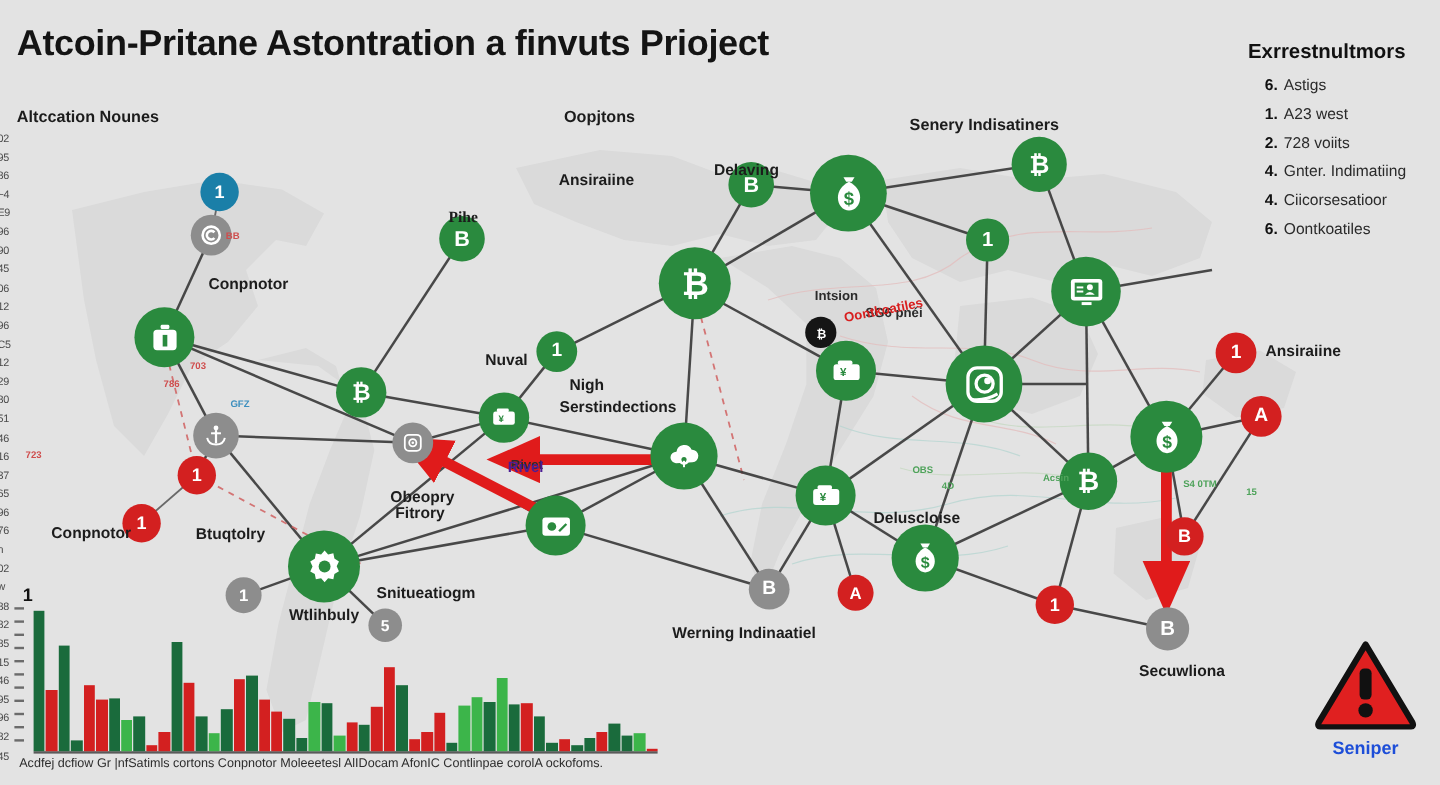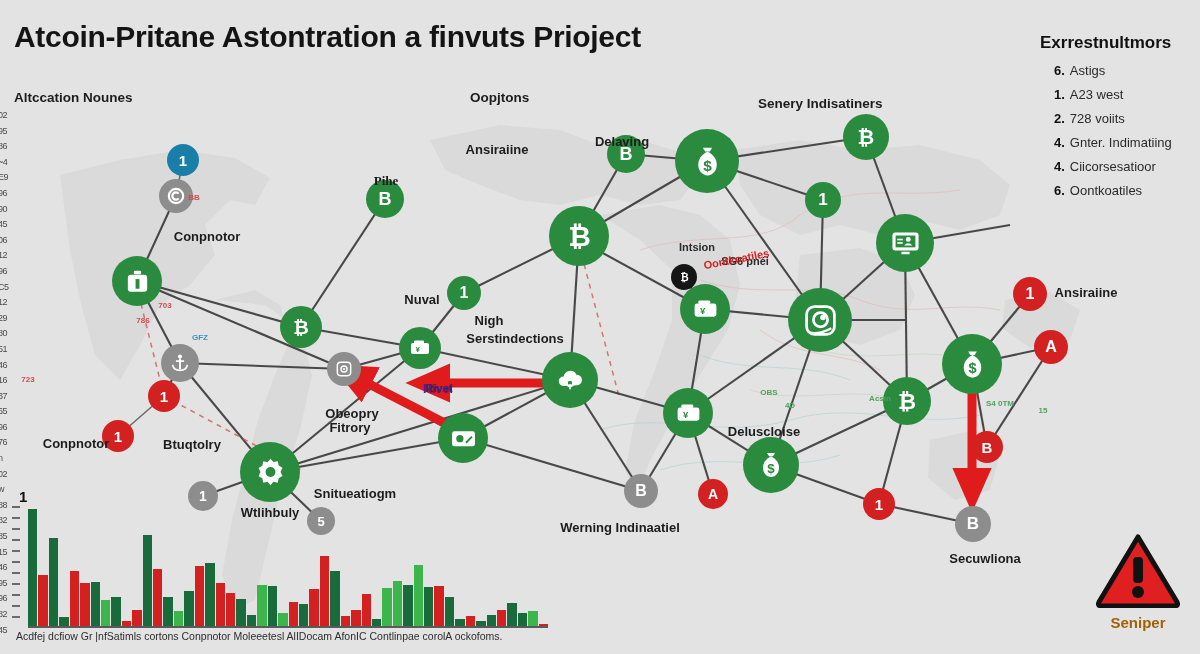--- a/index.html
+++ b/index.html
@@ -106,21 +106,21 @@
     margin-bottom: 10px;
   }
   .side-item {
     font-size: 13px; color: #2a2a2a; white-space: nowrap;
     margin: 0 0 9px 14px;
   }
   .side-num { font-weight: bold; color: #111; margin-right: 5px; }
 
   
   #warn-badge { position: absolute; left: 1086px; top: 532px; width: 104px; text-align: center; }
-  #warn-label { font-size: 15px; font-weight: bold; color: #a16207; margin-top: 2px; }
+  #warn-label { font-size: 15px; font-weight: bold; color: #1d4ed8; margin-top: 2px; }
 
   
   #chart-box {
     position: absolute; left: 12px; top: 494px; width: 540px; height: 140px;
   }
   #chart-corner {
     position: absolute; left: 7px; top: -6px;
     font-size: 15px; font-weight: bold; color: #111;
   }
   #chart-ticks { position: absolute; left: 0; top: 12px; width: 14px; height: 122px; }

